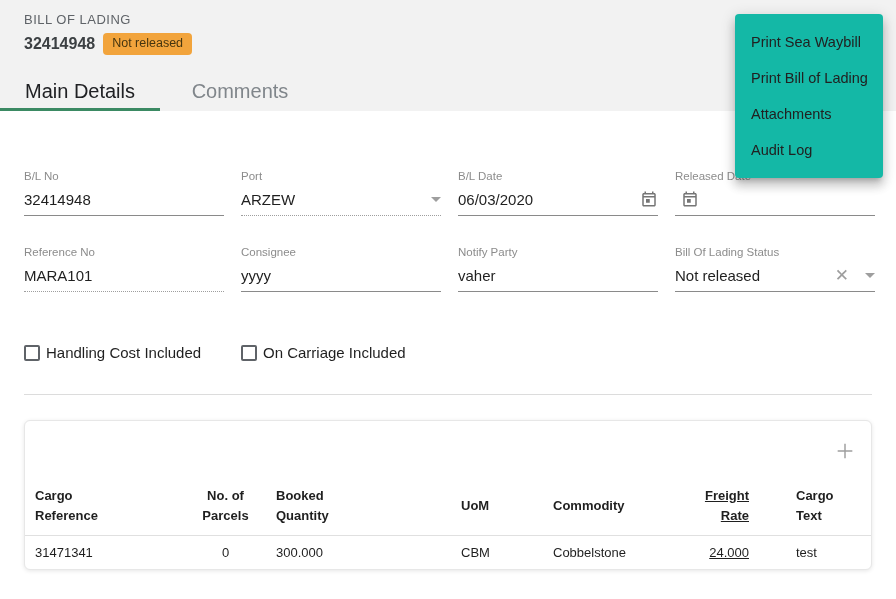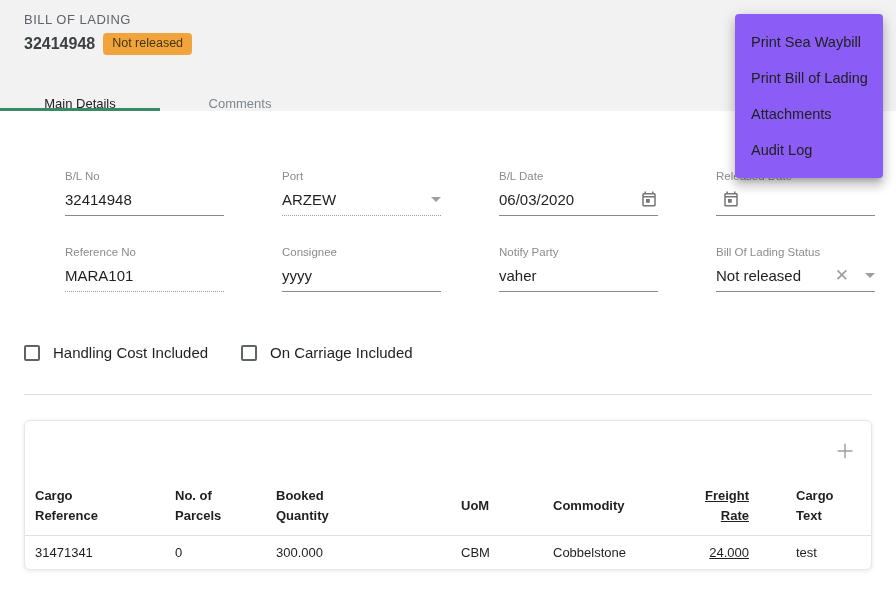--- a/index.html
+++ b/index.html
@@ -8,52 +8,52 @@
 
   
   .topbar { position:relative; height:111px; background:#f2f2f2;padding-left:9px; }
   .page-title { position:absolute; left:24px; top:12px; font-size:13px; color:#5f6368;
                 letter-spacing:.5px; }
   .doc-row { position:absolute; left:24px; top:33px; display:flex; align-items:center; gap:8px; }
   .doc-no { font-size:16px; font-weight:700; color:#3c4043; }
   .badge { background:#f2a43c; color:#46350f; font-size:12.5px; font-weight:500;
            padding:3px 9px; border-radius:4px; line-height:1.25; }
   .tabs { position:absolute; left:0; bottom:0; display:flex; }
-  .tab { width:160px; height:40px; display:flex; align-items:flex-end; justify-content:center;
-         font-size:13px; color:#80868b; cursor:pointer; position:relative; }
+  .tab { width:160px; height:40px; display:flex; align-items:center; justify-content:center;
+         font-size:20px; color:#80868b; cursor:pointer; position:relative; }
   .tab.active { color:#202124; font-weight:500; }
   .tab.active .tab-underline { position:absolute; left:0; right:0; bottom:0; height:3px;
                                background:#3b8a63; }
 
   
-  .menu { position:absolute; top:14px; right:13px; width:148px; background:#8b5cf6;
+  .menu { position:absolute; top:14px; right:13px; width:148px; background:#14b8a6;
           border-radius:4px; padding:10px 0; z-index:30;
           box-shadow:0 5px 5px -3px rgba(0,0,0,.2), 0 8px 10px 1px rgba(0,0,0,.14),
                      0 3px 14px 2px rgba(0,0,0,.12); }
   .menu-item { padding:10px 16px; font-size:14.5px; color:#212121; cursor:pointer;
                white-space:nowrap; }
 
   
   main { padding:0 24px; }
   .form-grid { display:grid; grid-template-columns:repeat(4,200px); column-gap:17px;
                padding-top:59px; }
-  .field { height:42px; margin-bottom:34px;margin-left:41px; }
+  .field { height:42px; margin-bottom:34px; }
   .flabel { font-size:11.5px; color:#8c8c8c; margin-bottom:4px; line-height:13px; }
   .fvalue { display:flex; align-items:center; font-size:15px; color:#1f1f1f;
             padding:2px 0 6px; border-bottom:1px solid #8a8a8a; min-height:29px; }
   .fvalue.dotted { border-bottom:1px dotted #9e9e9e; }
   .val { flex:1; white-space:nowrap; overflow:hidden; }
   .val.ghost { color:#b3b3b3; }
   .caret-icon { width:0; height:0; border-left:5px solid transparent;
                 border-right:5px solid transparent; border-top:5px solid #9e9e9e;
                 margin-left:6px; flex:none; }
   .clear-icon { color:#9e9e9e; font-size:17px; line-height:17px; margin-right:10px; flex:none; }
   .cal-icon { flex:none; margin-left:6px; }
 
-  .check-row { display:flex; align-items:flex-end; gap:13px; margin-top:22px;
+  .check-row { display:flex; align-items:flex-end; gap:6px; margin-top:22px;
                font-size:15px; color:#1f1f1f; cursor:pointer; }
   .checkbox-box { width:16px; height:16px; border:2px solid #5f6368; border-radius:2px;
                   background:#fff; flex:none; }
 
   .divider { border:none; border-top:1px solid #dcdcdc; margin-top:33px; }
 
   
   .card { position:relative; margin-top:25px; height:150px; background:#fff;
           border:1px solid #e7e7e7; border-radius:6px;
           box-shadow:0 1px 4px rgba(0,0,0,.10); overflow:hidden; }
@@ -63,21 +63,21 @@
                  border-collapse:collapse; table-layout:fixed; }
   .cargo-table col:nth-child(1){width:150px;} .cargo-table col:nth-child(2){width:101px;}
   .cargo-table col:nth-child(3){width:145px;} .cargo-table col:nth-child(4){width:100px;}
   .cargo-table col:nth-child(5){width:176px;} .cargo-table col:nth-child(6){width:56px;}
   .cargo-table col:nth-child(7){width:118px;}
   .cargo-table th { height:58px; vertical-align:middle; font-size:13px; font-weight:600;
                     color:#1f1f1f; line-height:20px; white-space:pre-line; text-align:left;
                     border-bottom:1px solid #e0e0e0; }
   .cargo-table td { height:35px; vertical-align:middle; font-size:13px; color:#1f1f1f; }
   .cargo-table th:nth-child(1), .cargo-table td:nth-child(1){ padding-left:10px; }
-  .cargo-table th:nth-child(2), .cargo-table td:nth-child(2){ text-align:left; }
+  .cargo-table th:nth-child(2), .cargo-table td:nth-child(2){ text-align:center; }
   .cargo-table th:nth-child(3), .cargo-table td:nth-child(3){ text-align:left; }
   .cargo-table th:nth-child(4), .cargo-table td:nth-child(4){ padding-left:40px; }
   .cargo-table th:nth-child(5), .cargo-table td:nth-child(5){ padding-left:32px; }
   .cargo-table th:nth-child(6), .cargo-table td:nth-child(6){ text-align:right; padding-right:4px;text-decoration:underline; }
   .cargo-table th:nth-child(7), .cargo-table td:nth-child(7){ padding-left:43px; }
 </style>
 </head>
 <body>
 
 <header class="topbar">

